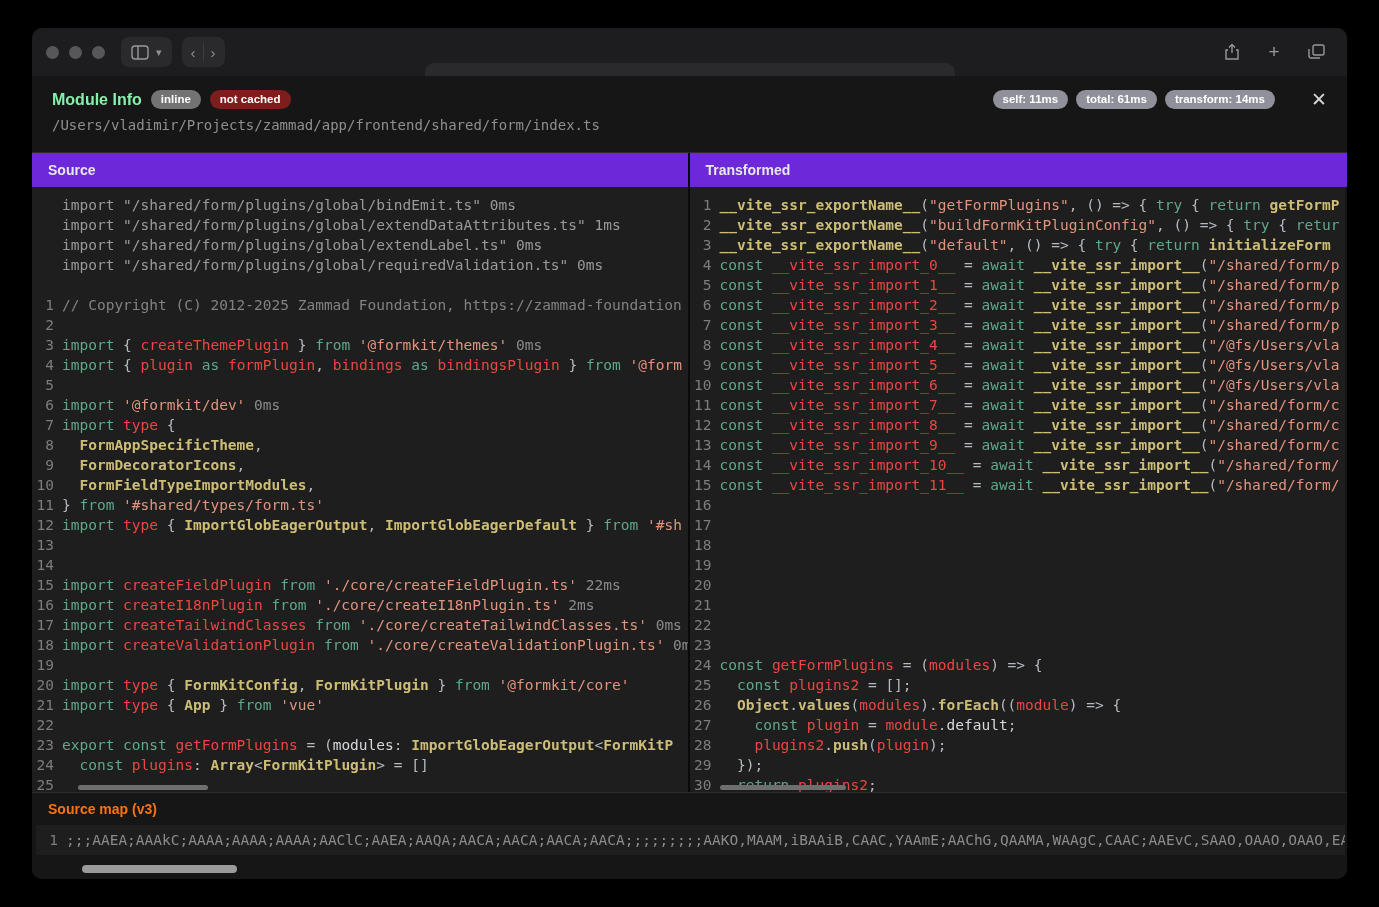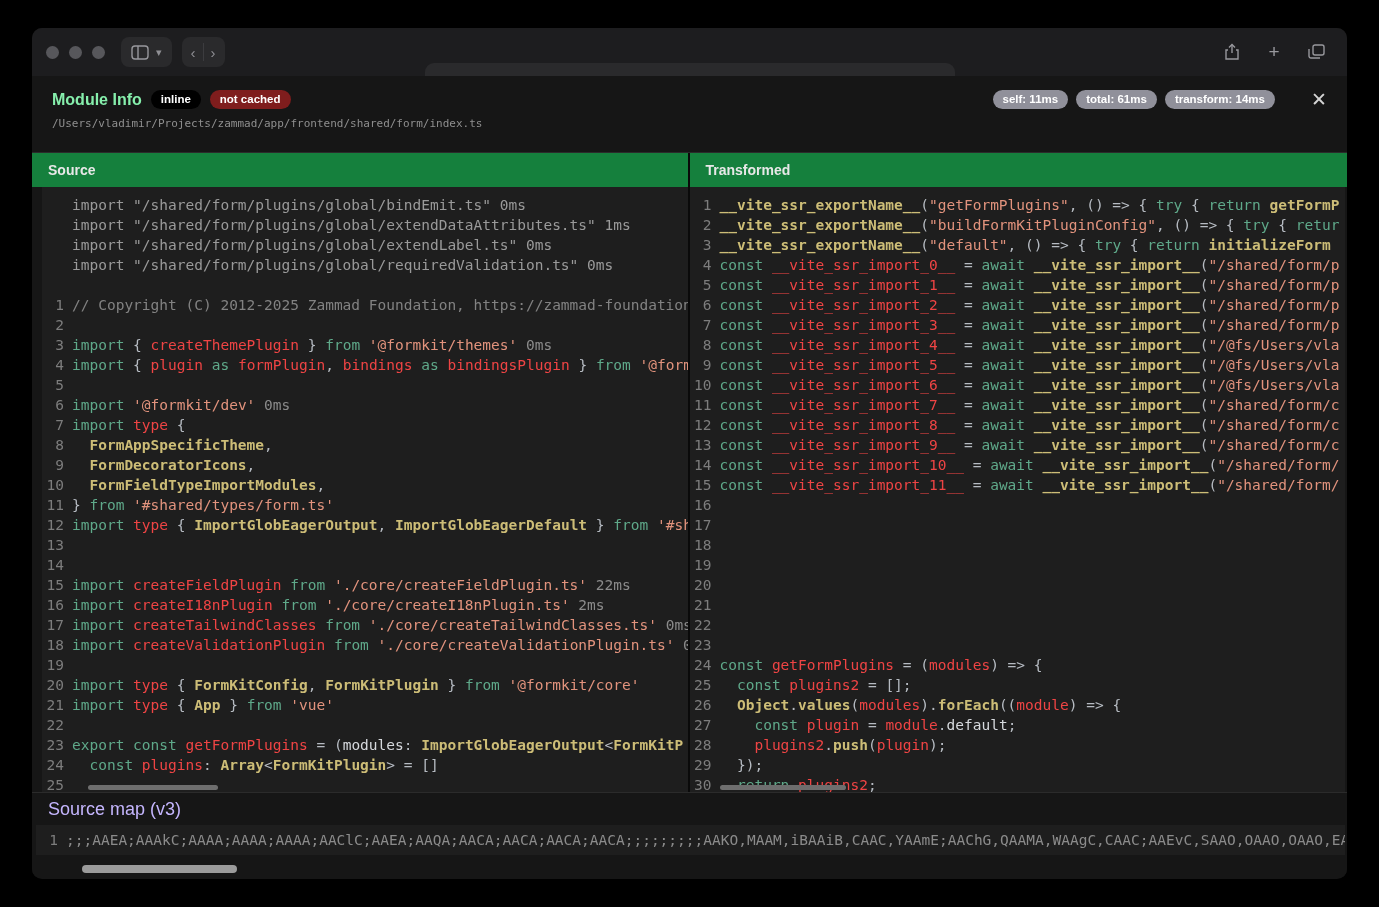--- a/index.html
+++ b/index.html
@@ -33,52 +33,52 @@
                 background:#161616; }
   .title-row { display:flex; align-items:center; gap:9px; }
   .mod-title { color:#86efac; font-size:16px; font-weight:700; }
   .badge { border-radius:10px; padding:3px 10px 4px; font-size:11.5px; font-weight:700;
            color:#fff; }
   .stats { position:absolute; right:72px; top:14px; display:flex; gap:8px; }
   .stat-pill { background:#90909a; color:#fff; border-radius:10px; padding:3px 10px 4px;
                font-size:11.5px; font-weight:700; }
   .close-x { position:absolute; right:20px; top:12px; color:#d4d4d4; font-size:19px;
              cursor:default; }
-  .mod-path { margin-top:8px; color:#8f8f8f; font-size:11px;
+  .mod-path { margin-top:8px; color:#8f8f8f; font-size:14px;
               font-family:"DejaVu Sans Mono", monospace; }
   
   .panels { display:flex; height:641px; border-top:1px solid #2b2b2b;
             border-bottom:1px solid #2b2b2b; }
   .panel { width:50%; display:flex; flex-direction:column; position:relative; }
   .panel.left { border-right:2px solid #0a0a0a; }
   .panel-head { height:34px; display:flex; align-items:center; padding:0 16px;
-                color:#e8e8e8; font-size:14px; font-weight:700; background:#15803d; }
+                color:#e8e8e8; font-size:14px; font-weight:700; background:#6d28d9; }
   .code { flex:1; background:#1e1e1e; overflow:hidden; padding-top:8px;
           font-family:"DejaVu Sans Mono", monospace; font-size:14.5px;
-          line-height:20px; position:relative; margin-left:10px; }
+          line-height:20px; position:relative; margin-left:0; }
   .panel.right .code { margin-left:0; margin-right:2px; }
   .cl { display:flex; white-space:pre; min-height:20px; overflow:hidden; }
   .gut { width:30px; flex:0 0 30px; text-align:right; color:#7d7d7d;
          padding-right:8px; user-select:none; }
   .ct { white-space:pre; }
   .sg-w { color:#9a9a9a; }
   .sg-c { color:#828282; }
   .sg-k { color:#5fa98a; }
   .sg-i { color:#ef4444; }
   .sg-t { color:#cdbd77;font-weight:bold; }
   .sg-s { color:#e2937d; }
   .sg-p { color:#b6bbc2; }
   .sg-m { color:#8b8b8b; }
   .sg-d { color:#d6d9dd;text-align:center; }
   .hthumb { position:absolute; height:5px; border-radius:3px; background:#6e6e6e;
             bottom:2px; }
   
   .smap { height:84px; position:relative; background:#161616; }
   .smap-head { height:32px; display:flex; align-items:center; padding:0 16px;
-               color:#c4b5fd; font-size:18px; font-weight:400; }
+               color:#f97316; font-size:14px; font-weight:700; }
   .smap-code { background:#1e1e1e; margin:0 2px 0 4px; height:30px; padding-top:5px;
                font-family:"DejaVu Sans Mono", monospace; font-size:14.5px;
                line-height:20px; overflow:hidden; }
   .bottom-thumb { position:absolute; left:50px; bottom:4px; width:155px; height:8px;
                   border-radius:4px; background:#9b9b9b; }
   
   .translate-wrap { position:relative; width:20px; height:18px; }
   .translate-a { position:absolute; left:0; top:1px; width:13px; height:13px;
                  border:1.4px solid #98989d; border-radius:3px; color:#98989d;
                  font-size:9px; display:flex; align-items:center; justify-content:center; }
@@ -140,21 +140,21 @@
           <rect x="5" y="1" width="11" height="10" rx="2"></rect>
             <path d="M12 14 H3 A2 2 0 0 1 1 12 V5"></path>
         </svg>
       </div>
     </div>
   </div>
 
   <div class="mod-header">
     <div class="title-row">
       <span class="mod-title">Module Info</span>
-      <span class="badge" id="badge-0" style="background: #000000;">inline</span>
+      <span class="badge" id="badge-0" style="background: #737373;">inline</span>
       <span class="badge" id="badge-1" style="background: #7f1d1d;">not cached</span>
     </div>
     <div class="stats">
       <span class="stat-pill">self: 11ms</span>
       <span class="stat-pill">total: 61ms</span>
       <span class="stat-pill">transform: 14ms</span>
     </div>
     <div class="close-x">✕</div>
     <div class="mod-path">/Users/vladimir/Projects/zammad/app/frontend/shared/form/index.ts</div>
   </div>

